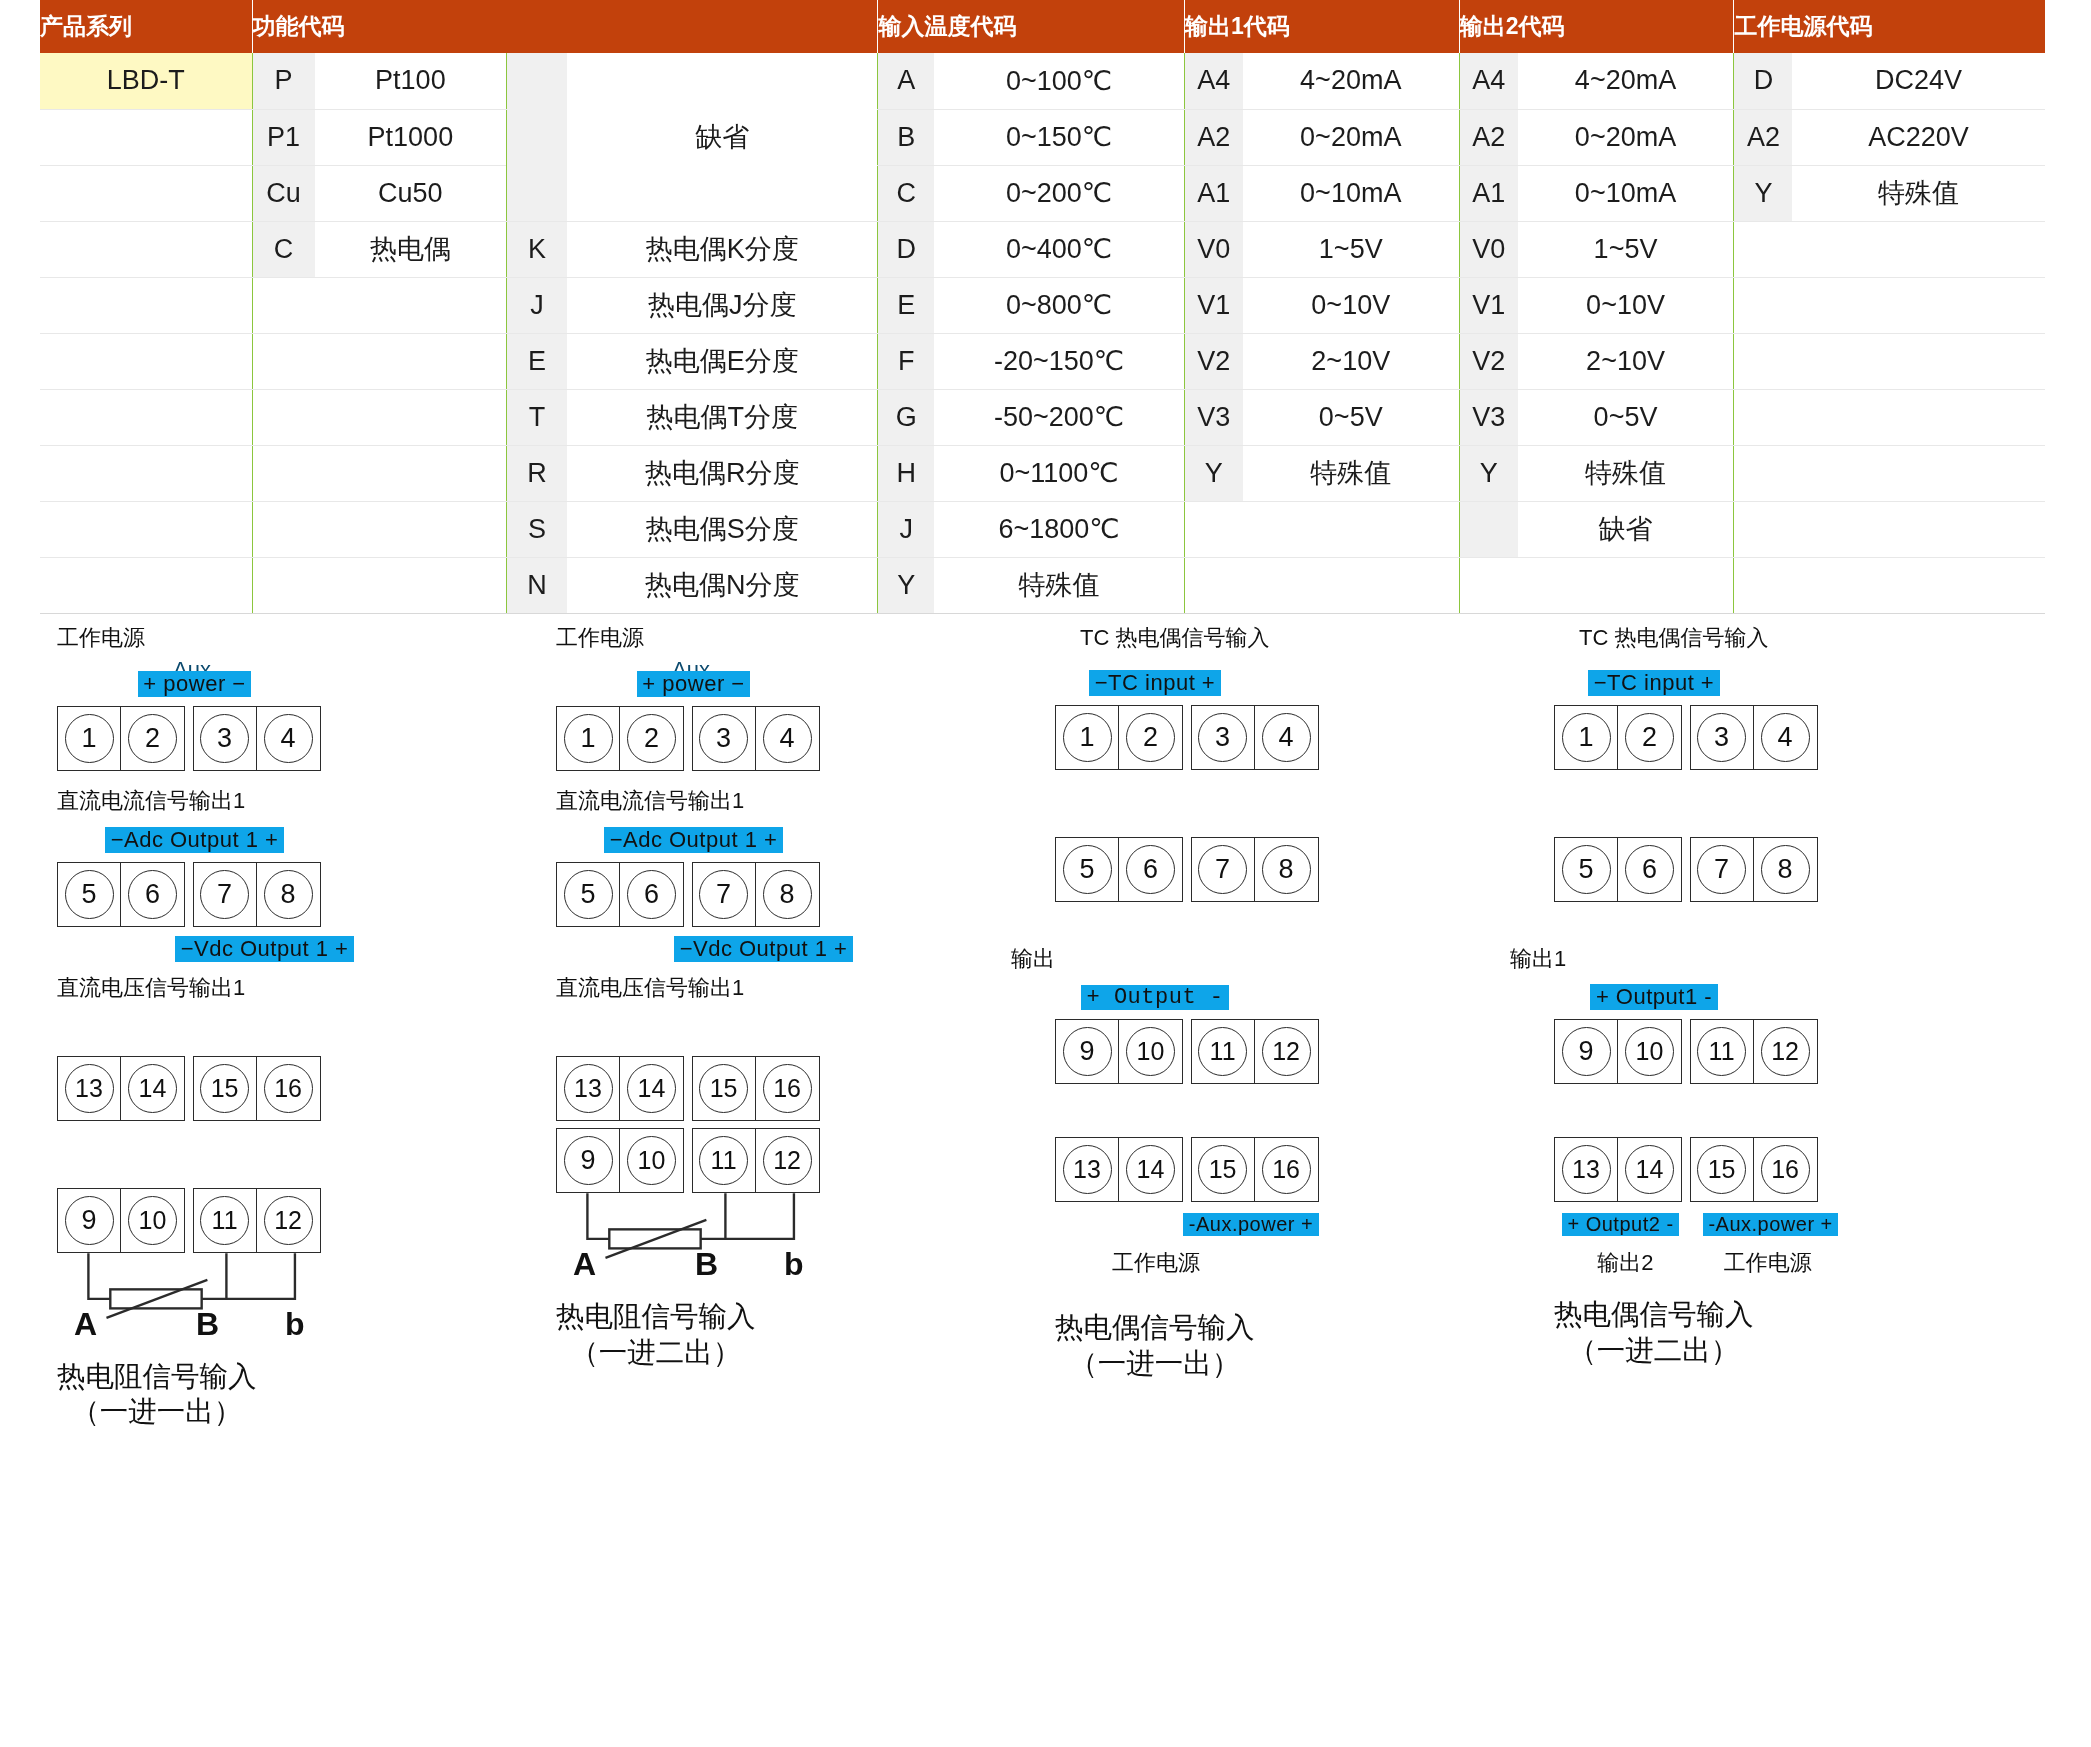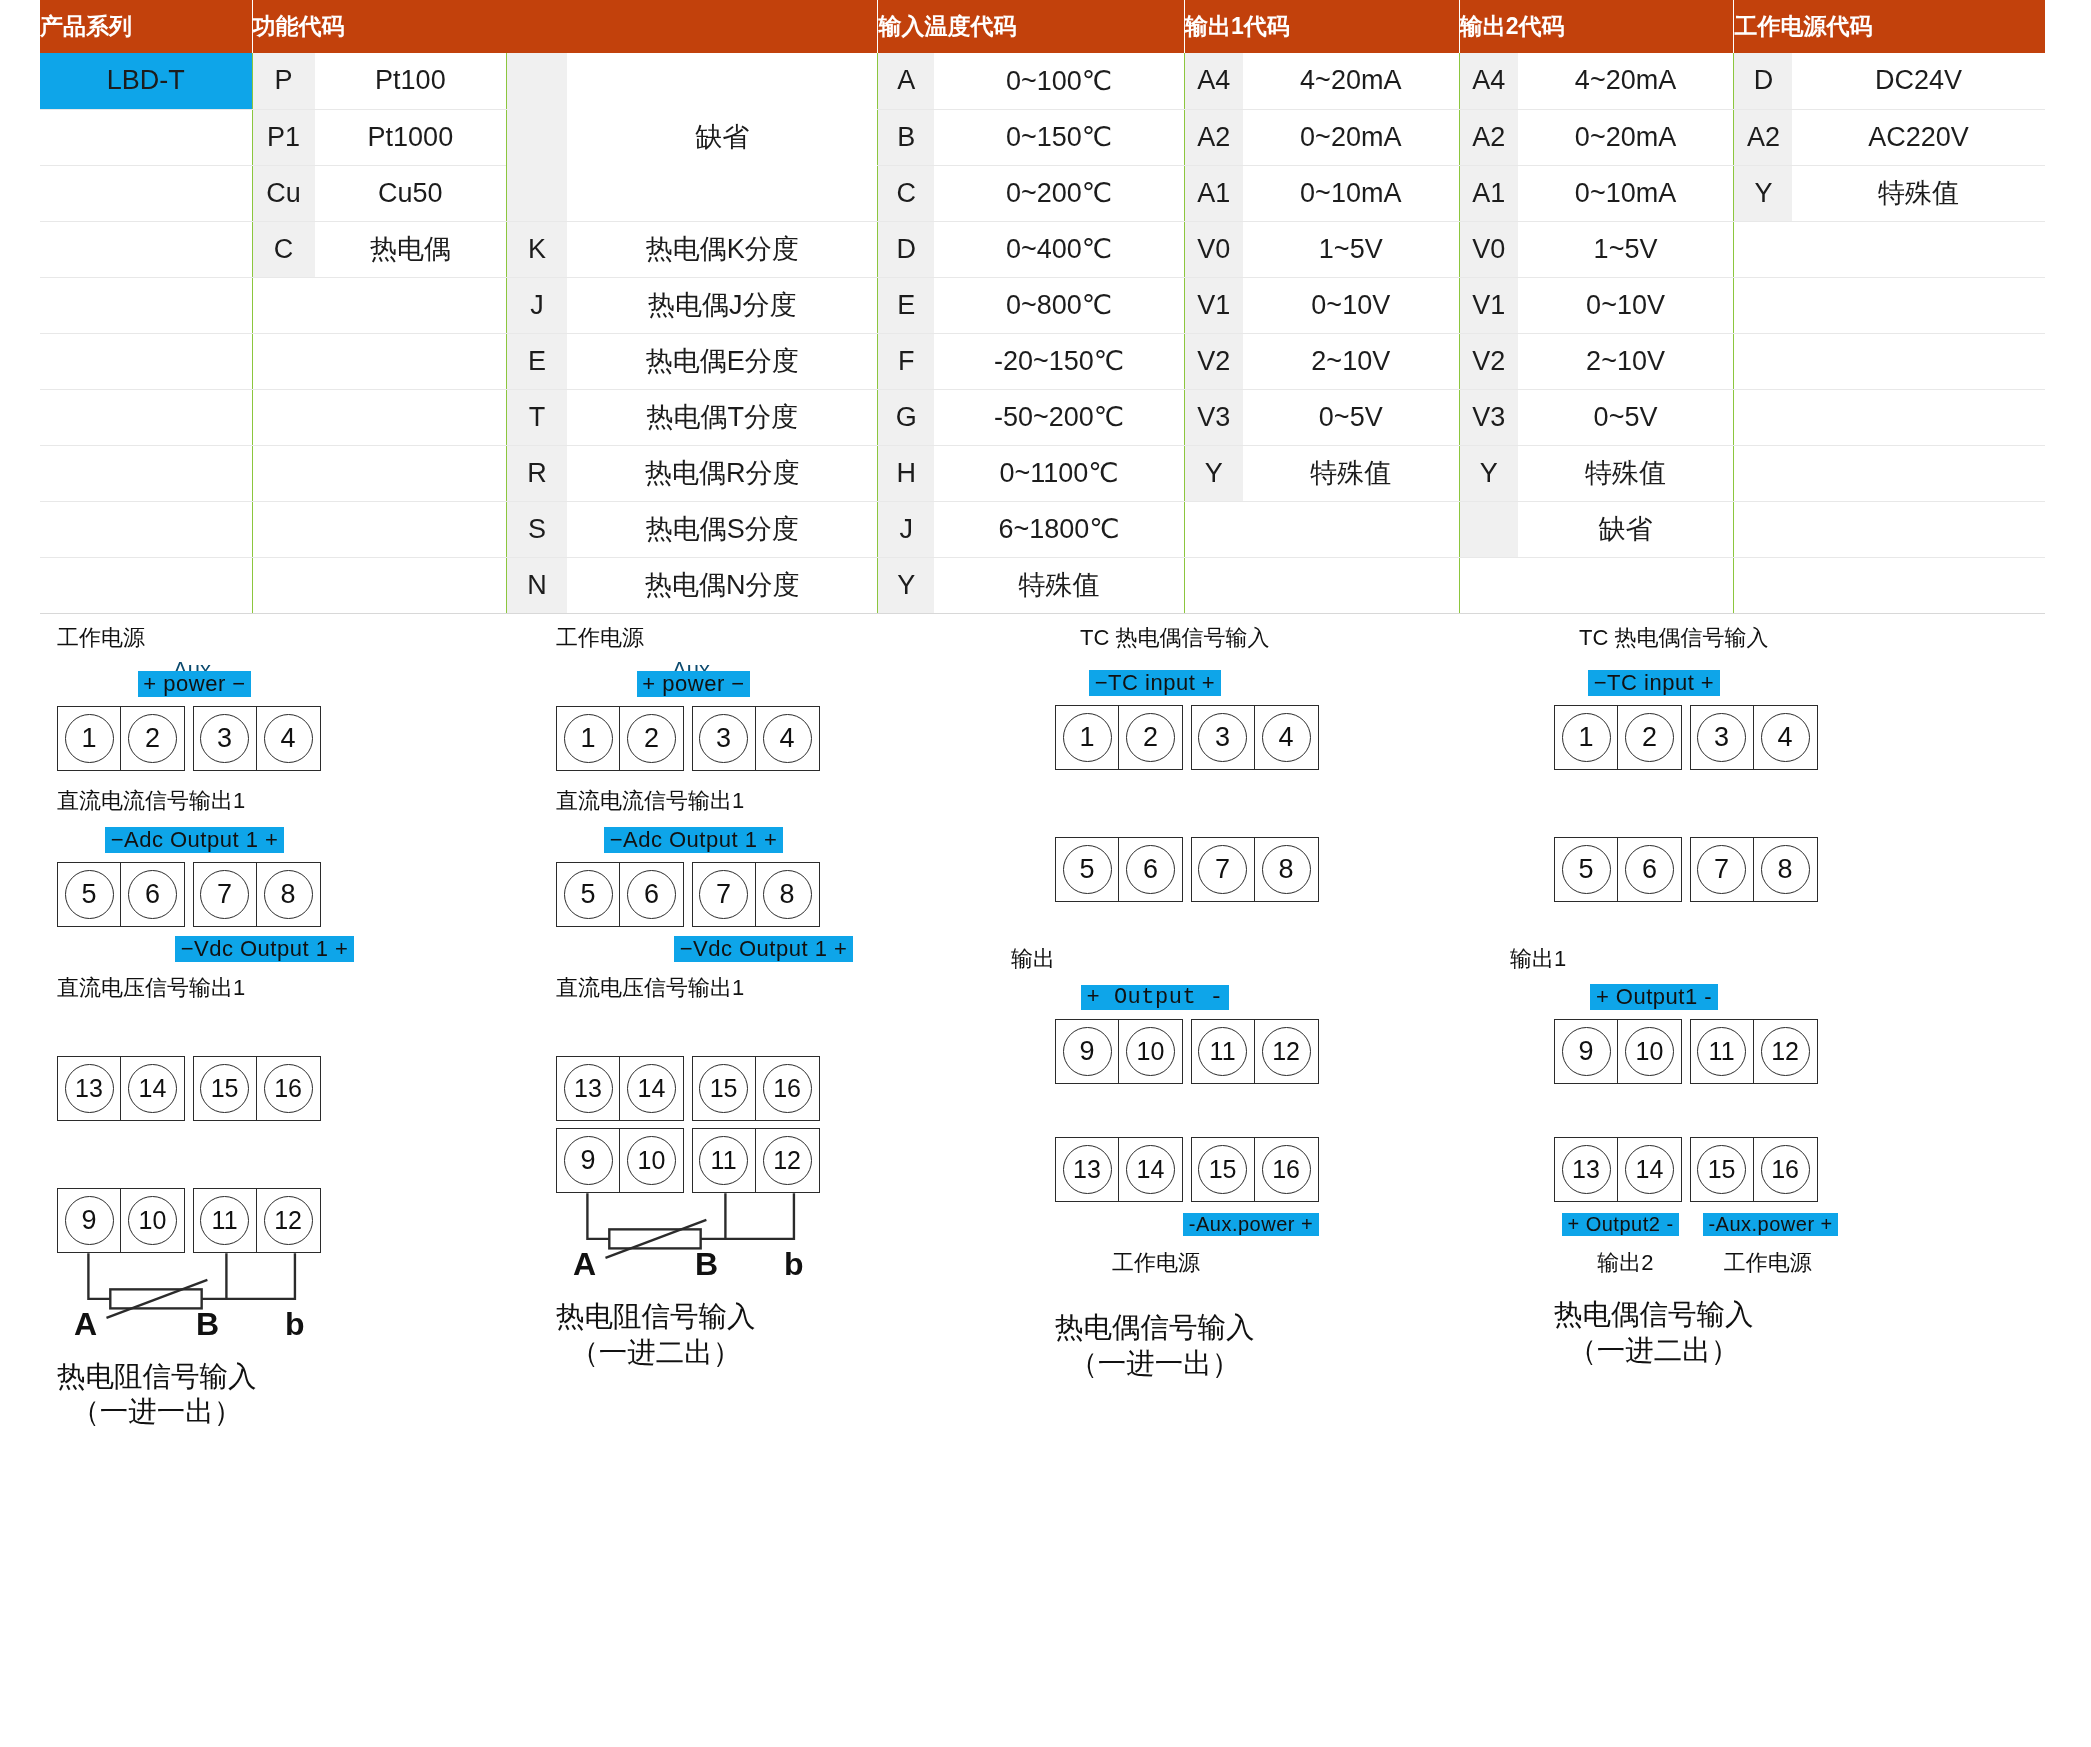--- a/index.html
+++ b/index.html
@@ -45,21 +45,21 @@
     color: #1c1c1c;
     text-align: center;
     height: 56px;
     border-bottom: 1px solid #e8e8e8;
     padding: 0 3.8px;
     white-space: nowrap;
     font-weight: 400;
   }
   td.code { background: #f0f0f0; font-size: 26px; }
   td.greenleft { border-left: 1.9px solid #8cc63e; }
-  td.shade { background: #0ea5e9; }
+  td.shade { background: #fef9c3; }
   td.blank { background: #ffffff; }
   tr.last td { border-bottom: 1px solid #d8d8d8; }
 
   
   col.c-series   { width: 200px; }
   col.c-fcode    { width: 59px; }
   col.c-fdesc    { width: 181px; }
   col.c-tccode   { width: 57px; }
   col.c-tcdesc   { width: 293px; }
   col.c-tempcode { width: 53px; }

